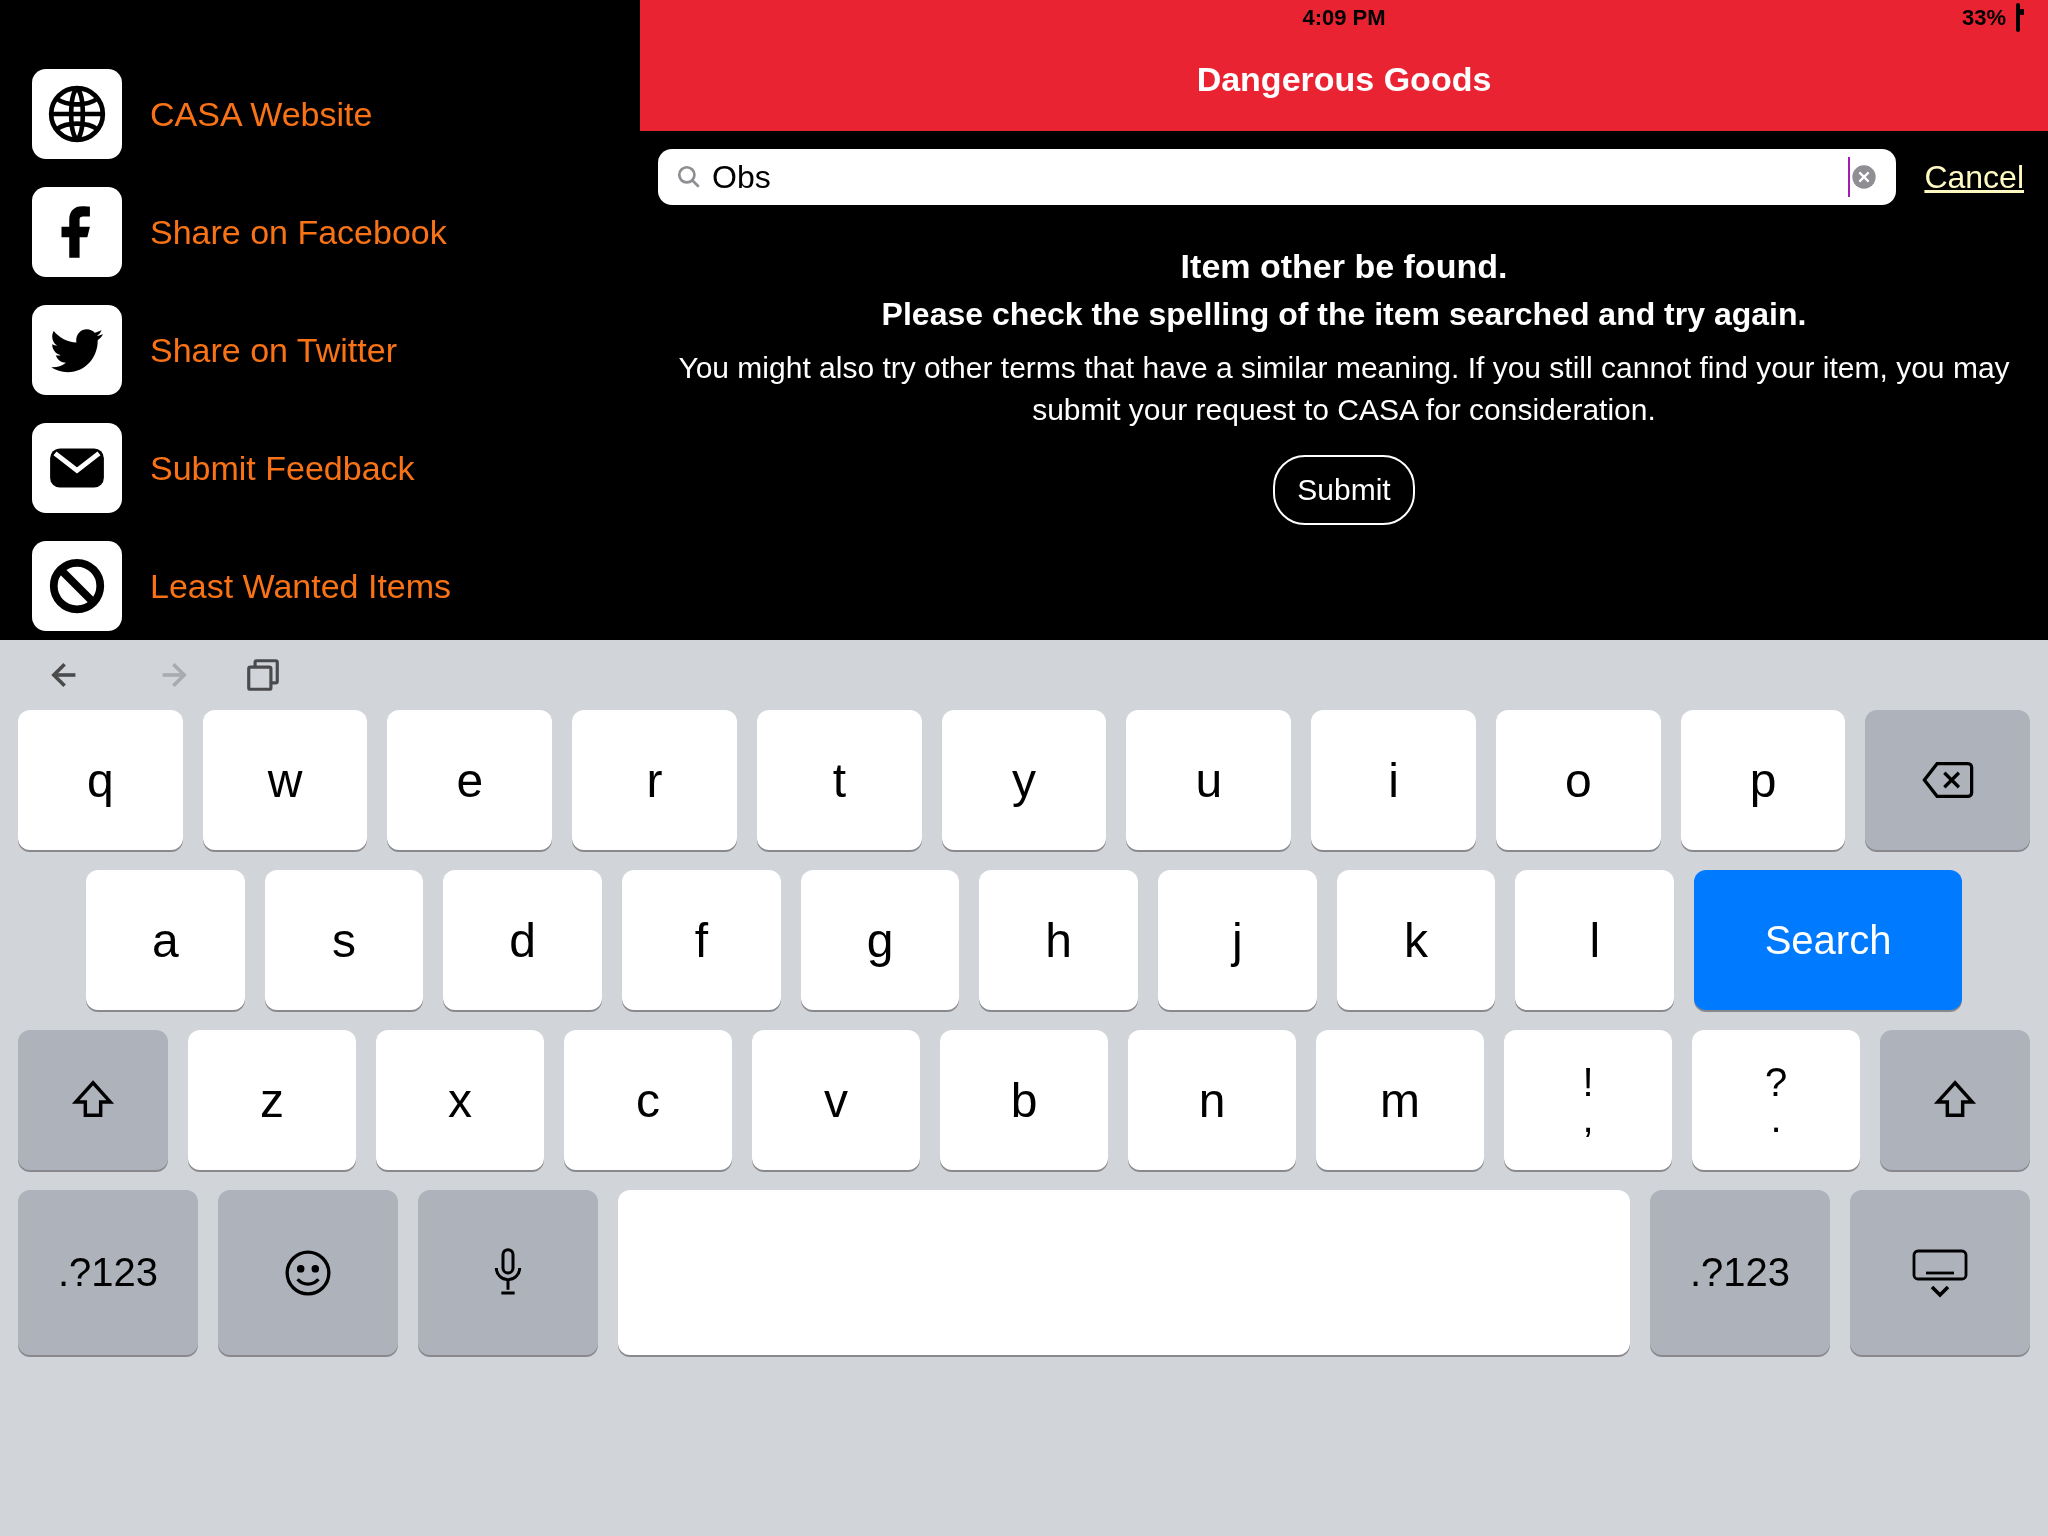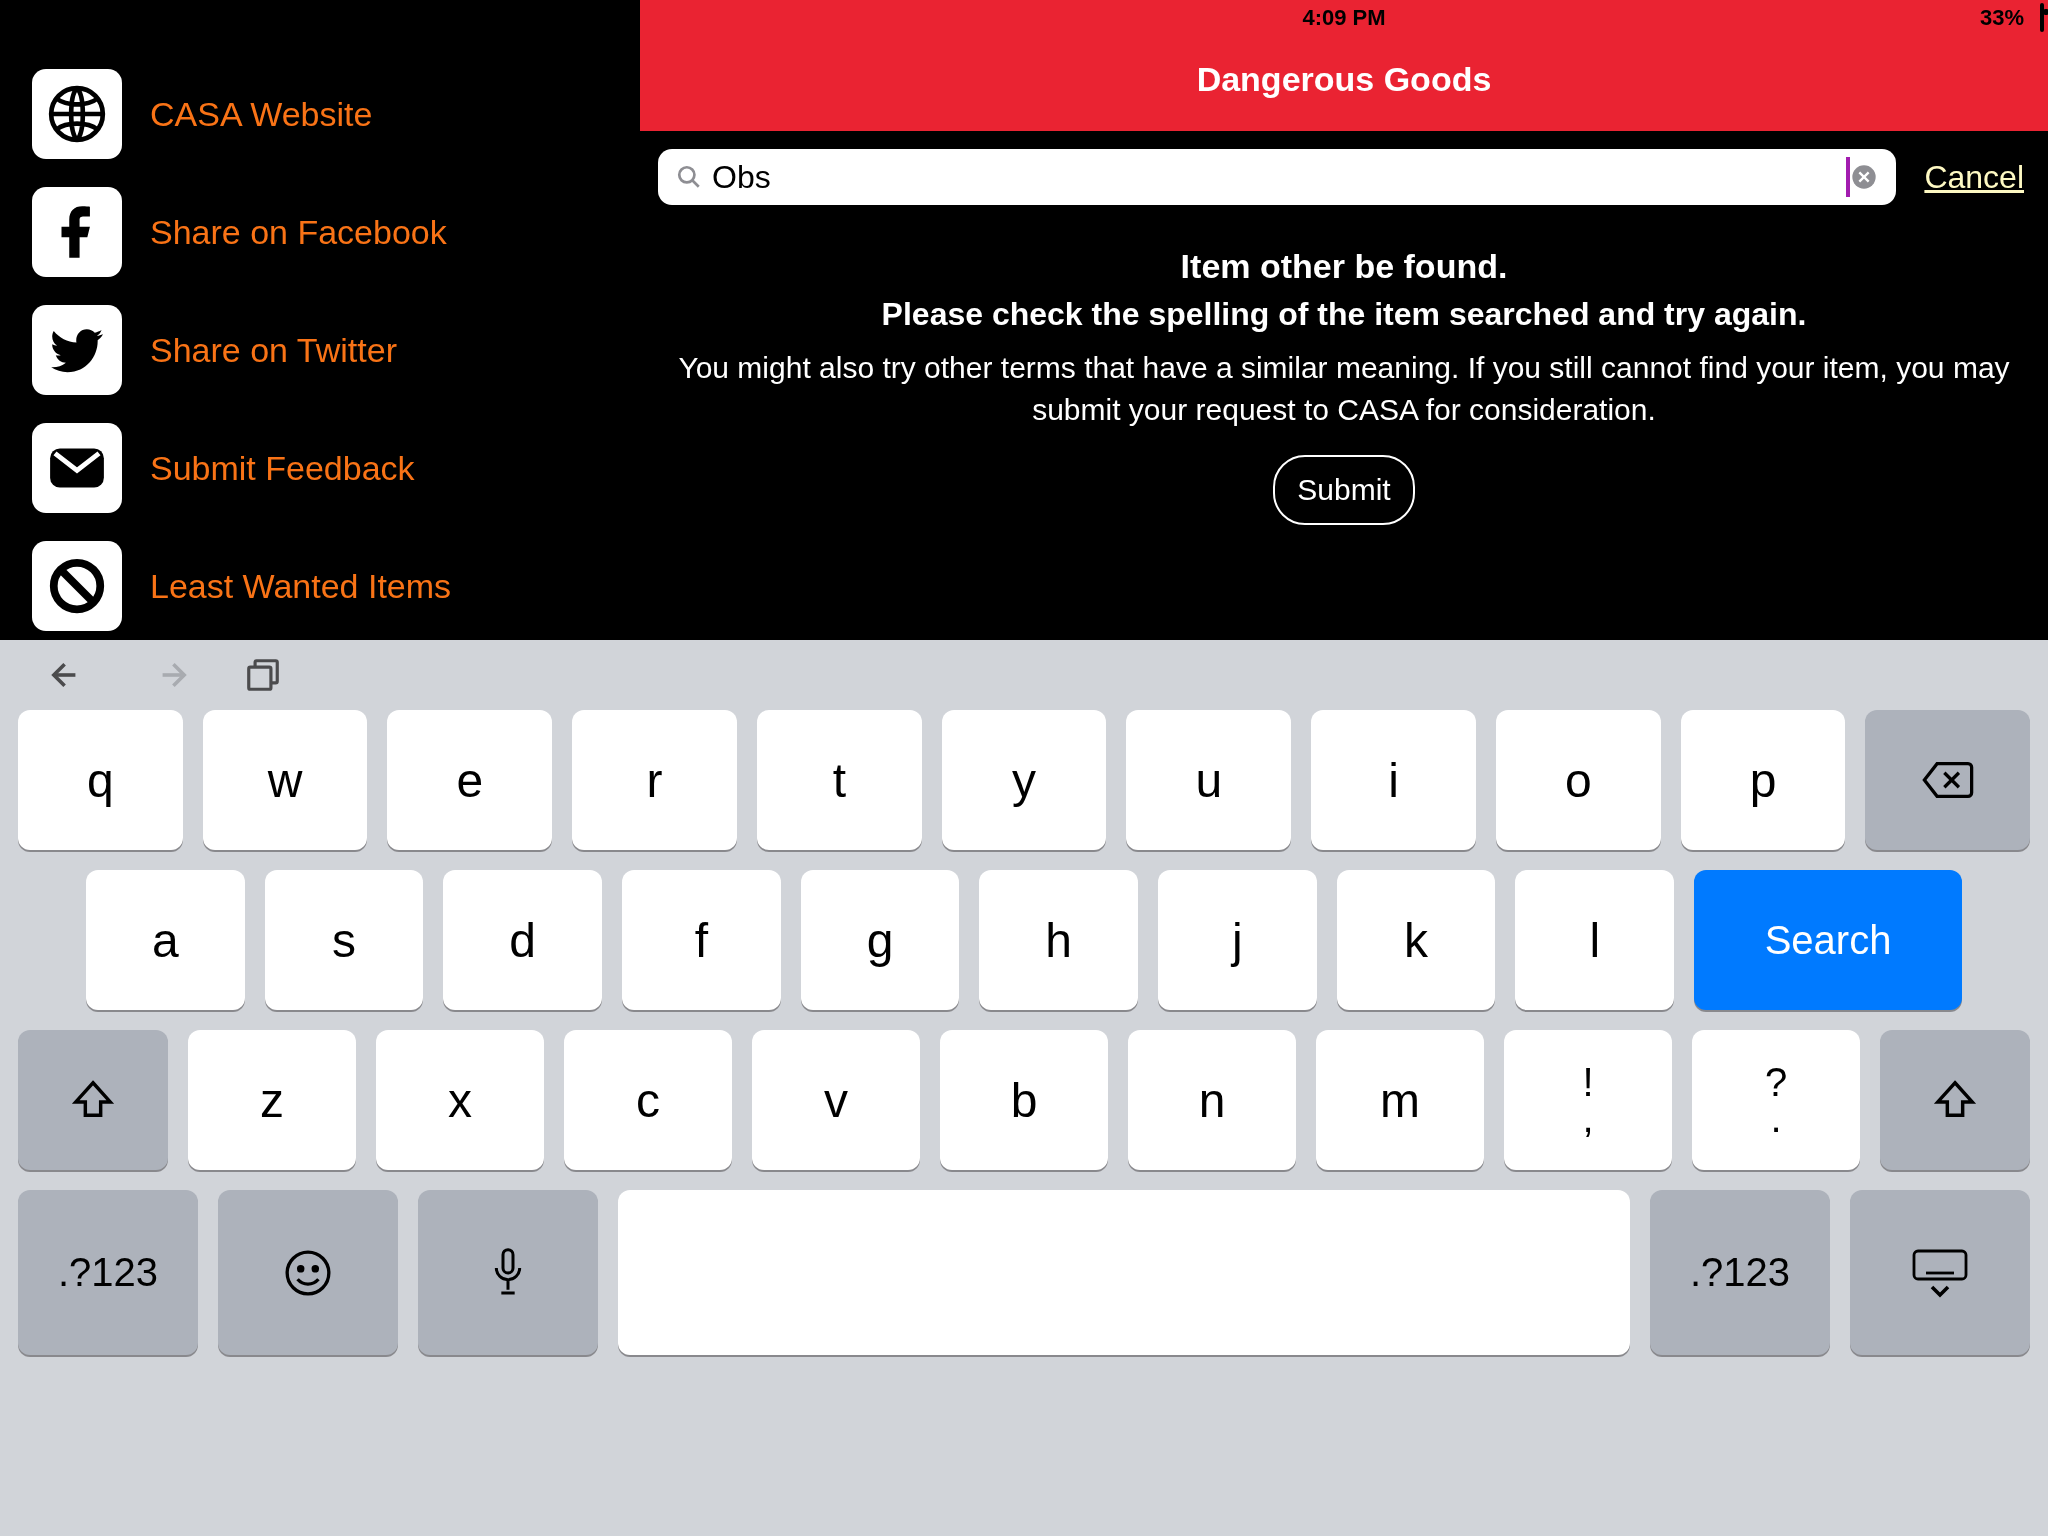--- a/index.html
+++ b/index.html
@@ -14,39 +14,39 @@
     width: 90px; height: 90px; background: #fff; border-radius: 14px;
     display: flex; align-items: center; justify-content: center; margin-right: 28px;
     color: #000;
   }
   .sidebar-label { font-size: 34px; color: #f97316; }
   .main { flex: 1; display: flex; flex-direction: column; background: #000; position: relative; }
   .statusbar {
     height: 36px; background: #ea2332; color: #000; display: flex; align-items: center;
     justify-content: center; position: relative; font-size: 22px; font-weight: 600;
   }
-  .status-right { position: absolute; right: 4px; display: flex; align-items: center; gap: 16px; }
+  .status-right { position: absolute; right: 28px; display: flex; align-items: center; gap: 10px; }
   .battery-shell { width: 40px; height: 18px; border: 2px solid #000; border-radius: 3px; position: relative; }
   .battery-cap { position: absolute; right: -6px; top: 4px; width: 4px; height: 6px; background:#000; border-radius: 1px;}
   .battery-fill { height: 100%; background: #e30613; }
   .titlebar {
     background: #ea2332; color: #fff; text-align: center; font-size: 34px; font-weight: 700;
     padding: 24px 0 32px 0;
   }
   .searchrow {
     display: flex; align-items: center; background: #000; padding: 18px 24px 18px 18px; gap: 28px;
   }
   .searchbox {
     flex: 1; background: #fff; border-radius: 14px; height: 56px;
     display: flex; align-items: center; padding: 0 18px; position: relative;
   }
   .search-icon { color: #8e8e93; font-size: 26px; margin-right: 10px; }
   .search-input {
     flex: 1; border: none; outline: none; font-size: 32px; color: #000; background: transparent;
-    border-right: 4px solid #a21caf; height: 40px;
+    border-right: 2px solid #a21caf; height: 40px;
   }
   .clear-icon { color: #8e8e93; }
   .cancel-link { color: #fef9c3; font-size: 32px; cursor: pointer; text-decoration: underline; }
   .message-area { color: #fff; text-align: center; padding: 24px 36px; }
   .msg-h1 { font-size: 34px; font-weight: 700; margin-bottom: 10px; }
   .msg-h2 { font-size: 32px; font-weight: 700; margin-bottom: 14px; }
   .msg-body { font-size: 30px; font-weight: 400; line-height: 1.4; margin-bottom: 24px; }
   .submit-btn {
     display: inline-block; border: 2.5px solid #fff; border-radius: 32px; padding: 16px 22px;
     font-size: 30px; color: #fff; cursor: pointer;

